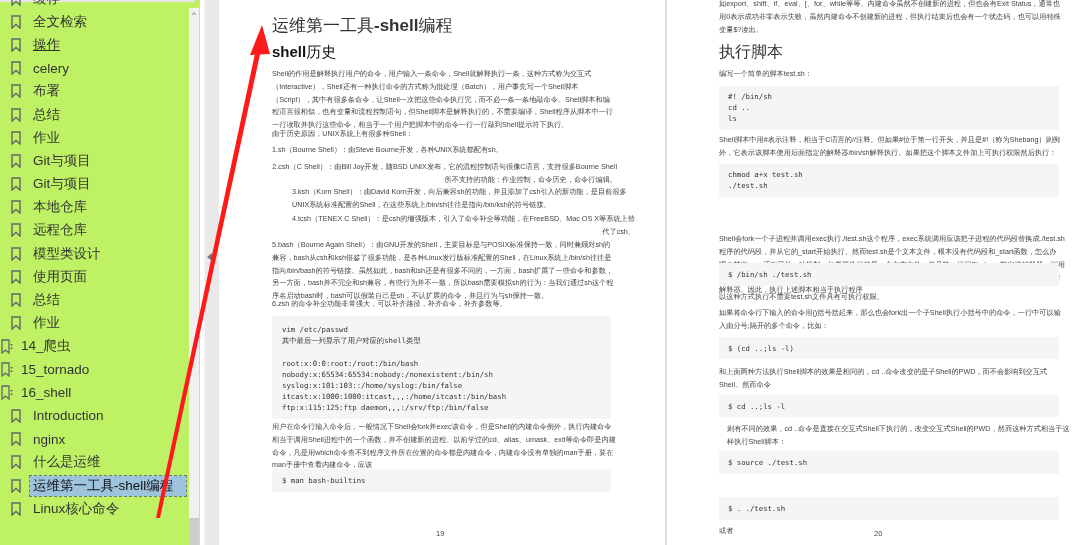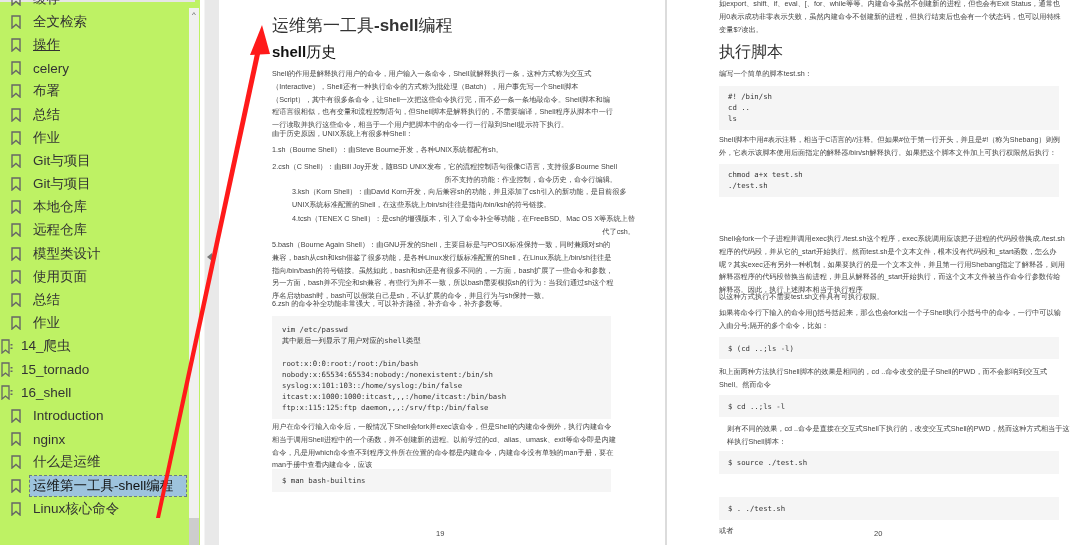--- a/index.html
+++ b/index.html
@@ -276,20 +276,21 @@
   <p class="doc p" style="left:52px;top:-2px;width:348px;">如export、shift、if、eval、[、for、while等等。内建命令虽然不创建新的进程，但也会有Exit Status，通常也用0表示成功非零表示失败，虽然内建命令不创建新的进程，但执行结束后也会有一个状态码，也可以用特殊变量$?读出。</p>
   <div class="doc h1" style="left:52px;top:42px;font-size:16px;">执行脚本</div>
   <p class="doc p" style="left:52px;top:68px;width:348px;">编写一个简单的脚本test.sh：</p>
   <div class="doc code" style="left:52px;top:86px;width:340px;height:44px;padding:5px 9px;">#! /bin/sh
 cd ..
 ls</div>
   <p class="doc p" style="left:52px;top:134px;width:348px;">Shell脚本中用#表示注释，相当于C语言的//注释。但如果#位于第一行开头，并且是#!（称为Shebang）则例外，它表示该脚本使用后面指定的解释器/bin/sh解释执行。如果把这个脚本文件加上可执行权限然后执行：</p>
   <div class="doc code" style="left:52px;top:164px;width:340px;height:33px;padding:5px 9px;">chmod a+x test.sh
 ./test.sh</div>
   <p class="doc p" style="left:52px;top:201px;width:348px;margin-top:32px;">Shell会fork一个子进程并调用exec执行./test.sh这个程序，exec系统调用应该把子进程的代码段替换成./test.sh程序的代码段，并从它的_start开始执行。然而test.sh是个文本文件，根本没有代码段和_start函数，怎么办呢？其实exec还有另外一种机制，如果要执行的是一个文本文件，并且第一行用Shebang指定了解释器，则用解释器程序的代码段替换当前进程，并且从解释器的_start开始执行，而这个文本文件被当作命令行参数传给解释器。因此，执行上述脚本相当于执行程序</p>
+  <div class="doc code" style="left:52px;top:263px;width:340px;height:23px;padding:6px 9px;">$ /bin/sh ./test.sh</div>
   <p class="doc p" style="left:52px;top:291px;width:348px;">以这种方式执行不需要test.sh文件具有可执行权限。</p>
   <p class="doc p" style="left:52px;top:307px;width:348px;">如果将命令行下输入的命令用()括号括起来，那么也会fork出一个子Shell执行小括号中的命令，一行中可以输入由分号;隔开的多个命令，比如：</p>
   <div class="doc code" style="left:52px;top:337px;width:340px;height:22px;padding:6px 9px;">$ (cd ..;ls -l)</div>
   <p class="doc p" style="left:52px;top:366px;width:348px;">和上面两种方法执行Shell脚本的效果是相同的，cd ..命令改变的是子Shell的PWD，而不会影响到交互式Shell。然而命令</p>
   <div class="doc code" style="left:52px;top:395px;width:340px;height:22px;padding:6px 9px;">$ cd ..;ls -l</div>
   <p class="doc p" style="left:60px;top:423px;width:348px;">则有不同的效果，cd ..命令是直接在交互式Shell下执行的，改变交互式Shell的PWD，然而这种方式相当于这样执行Shell脚本：</p>
   <div class="doc code" style="left:52px;top:451px;width:340px;height:23px;padding:6px 9px;">$ source ./test.sh</div>
   <p class="doc p" style="left:52px;top:480px;width:348px;margin-top:45px;">或者</p>
   <div class="doc code" style="left:52px;top:497px;width:340px;height:23px;padding:6px 9px;">$ . ./test.sh</div>
   <div class="pagenum" style="left:207px;top:529px;">20</div>

